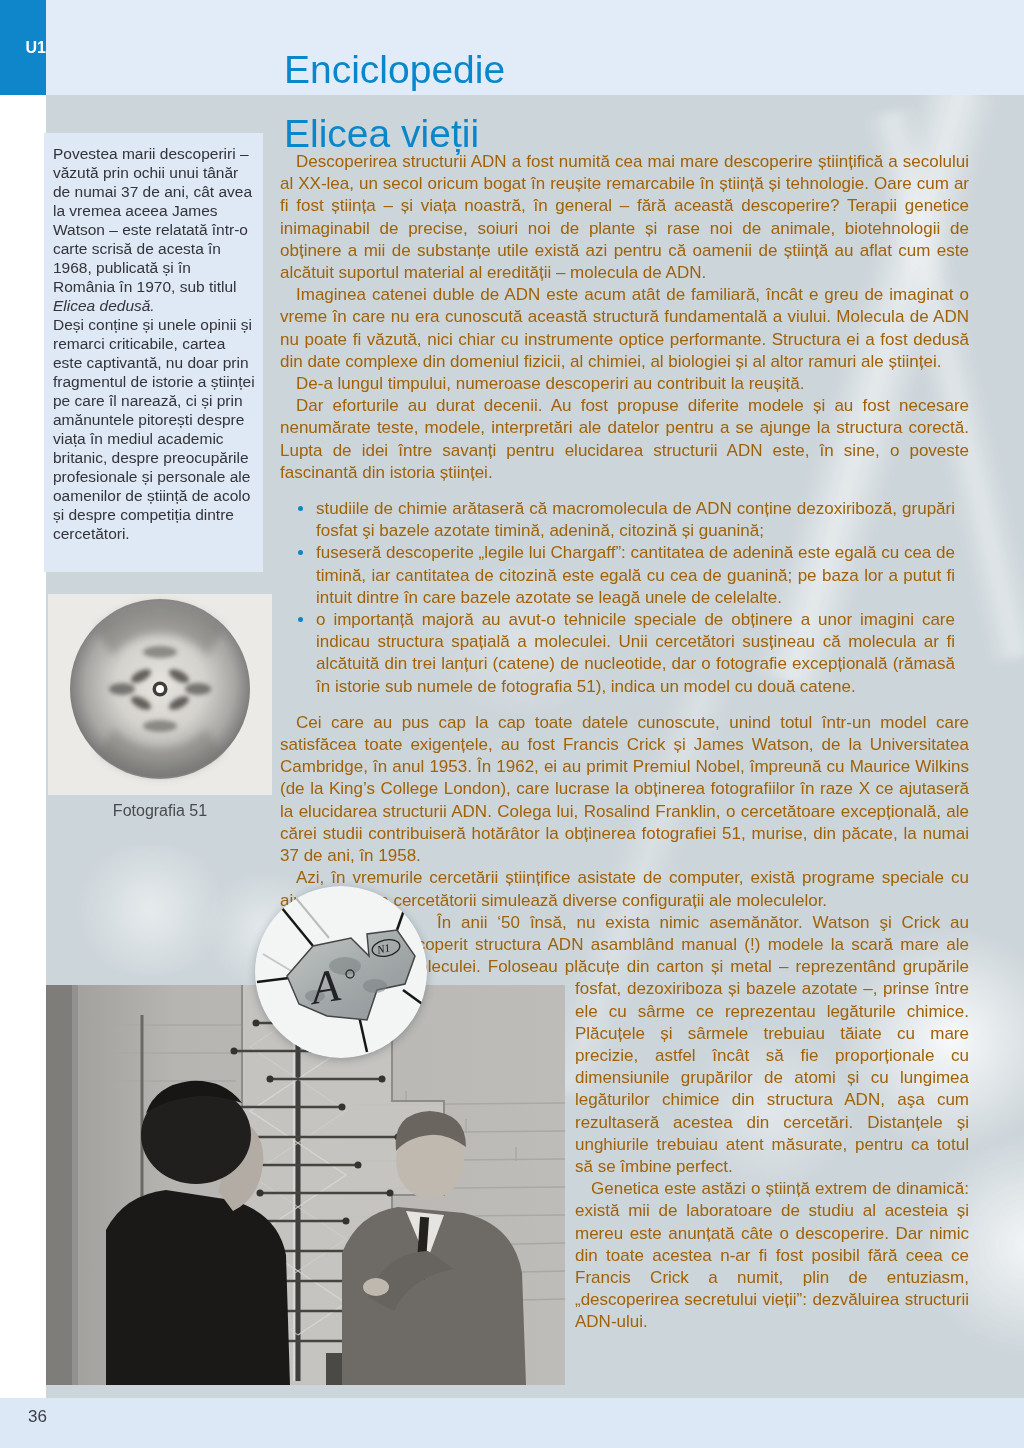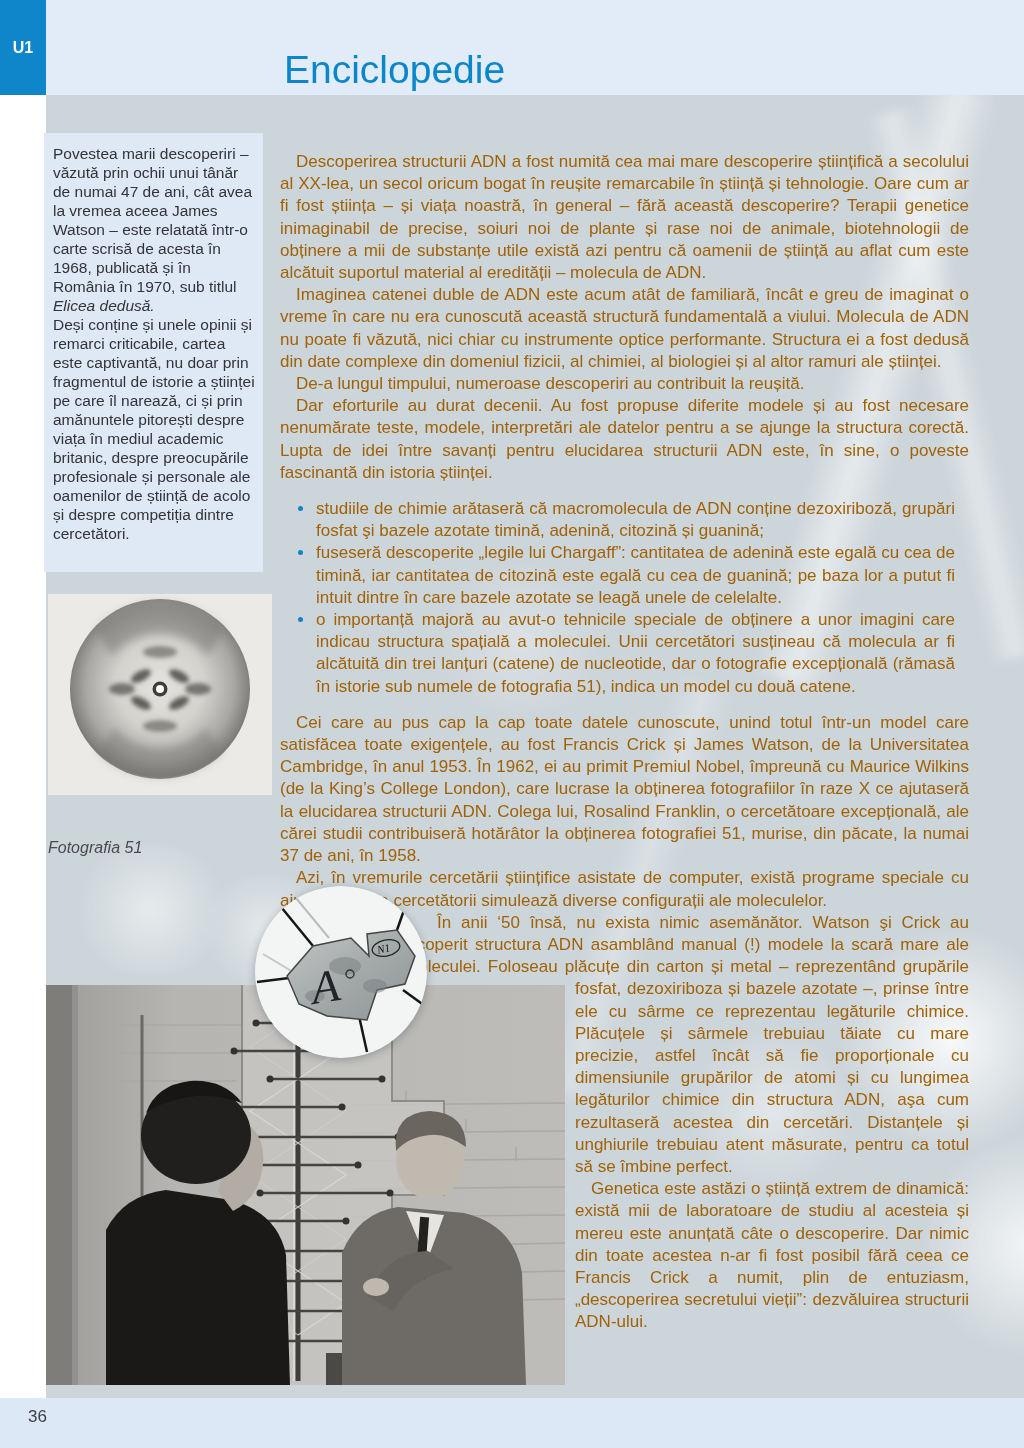--- a/index.html
+++ b/index.html
@@ -2,21 +2,21 @@
 <html><head>
 <meta charset="utf-8">
 <style>
   html,body{margin:0;padding:0;background:#ffffff;}
   .page{position:relative;width:1024px;height:1448px;background:#ffffff;overflow:hidden;
         font-family:"Liberation Sans",sans-serif;}
 
   
   .top-band{position:absolute;left:46px;top:0;width:978px;height:95px;background:#e1ecf8;z-index:1;}
   .unit-tab{position:absolute;left:0;top:0;width:46px;height:95px;background:#0e86c9;color:#ffffff;
-            display:flex;align-items:center;justify-content:center;font-size:16px;font-weight:700;z-index:2;}
+            display:flex;align-items:center;justify-content:flex-end;font-size:16px;font-weight:700;z-index:2;}
   .title-line{position:absolute;left:284px;font-size:39px;font-weight:400;color:#0a86cb;z-index:6;white-space:nowrap;margin-top:12px;}
   .title-1{top:36px;}
   .title-2{top:100px;}
 
   
   .content-area{position:absolute;left:46px;top:95px;width:978px;height:1303px;background:#ccd5da;overflow:hidden;z-index:1;}
 
   
   .wm{position:absolute;pointer-events:none;}
   .wm-stripe{background:linear-gradient(90deg,rgba(255,255,255,0),rgba(255,255,255,.5),rgba(255,255,255,0));
@@ -25,22 +25,22 @@
            filter:blur(2px);}
 
   
   .sidebar{position:absolute;left:44px;top:133px;width:219px;height:439px;background:#dfe9f5;
            box-sizing:border-box;padding:11px 8px 10px 9px;font-size:15.5px;line-height:19px;
            color:#33333a;z-index:4;}
   .sidebar em{font-style:italic;}
 
   
   .photo51{position:absolute;left:48px;top:594px;width:224px;height:201px;margin:0;z-index:4;}
-  .photo51-caption{position:absolute;left:48px;top:839px;width:224px;text-align:left;
-                   font-size:16px;color:#4a4a4c;z-index:4;font-style:italic;}
+  .photo51-caption{position:absolute;left:48px;top:802px;width:224px;text-align:center;
+                   font-size:16px;color:#4a4a4c;z-index:4;}
 
   
   .flow{position:absolute;left:280px;top:151px;width:689px;font-size:17px;line-height:22.2px;
         color:#a16207;text-align:justify;z-index:4;}
   .flow p{margin:0;text-indent:16px;}
   .flow ul{margin:14px;padding:0 0 0 21px;list-style:disc;}
   .flow li{margin:0;padding-left:1px;}
   .flow li::marker{color:#0d85c8;}
   .wrap-spacer{float:left;width:295px;height:505px;shape-margin:5px;
      shape-outside:polygon(0 0,136px 0,100px 22px,102px 50px,126px 76px,295px 80px,295px 505px,0 505px);}
@@ -57,36 +57,37 @@
 </head>
 <body>
 
 <div class="page">
 
   <div class="top-band"></div>
   <div class="unit-tab">
     <span>U1</span>
   </div>
   <div class="title-line title-1">Enciclopedie</div>
+  <div class="title-line title-2">Elicea vieții</div>
 
   <div class="content-area">
 
     <div class="wm wm-stripe" style="left:790px;top:-20px;width:80px;height:620px;transform:rotate(16deg);"></div>
     <div class="wm wm-stripe" style="left:880px;top:10px;width:55px;height:560px;transform:rotate(-13deg);opacity:.8;"></div>
     <div class="wm wm-stripe" style="left:560px;top:580px;width:60px;height:430px;transform:rotate(19deg);opacity:.55;"></div>
     <div class="wm wm-blob" style="left:790px;top:830px;width:230px;height:230px;"></div>
     <div class="wm wm-blob" style="left:880px;top:1030px;width:210px;height:240px;opacity:.9;"></div>
     <div class="wm wm-blob" style="left:640px;top:930px;width:170px;height:170px;opacity:.5;"></div>
     <div class="wm wm-blob" style="left:20px;top:750px;width:170px;height:130px;opacity:.6;"></div>
     <div class="wm wm-blob" style="left:150px;top:780px;width:140px;height:110px;opacity:.55;"></div>
     <div class="wm wm-blob" style="left:380px;top:470px;width:190px;height:150px;opacity:.35;"></div>
   </div>
 
   <aside class="sidebar">
-    <span>Povestea marii descoperiri – văzută prin ochii unui tânăr de numai 47 de ani, cât avea la vremea aceea James Watson – este relatată într-o carte scrisă de acesta în 1968, publicată și în România în 1970, sub titlul</span>
+    <span>Povestea marii descoperiri – văzută prin ochii unui tânăr de numai 37 de ani, cât avea la vremea aceea James Watson – este relatată într-o carte scrisă de acesta în 1968, publicată și în România în 1970, sub titlul</span>
     <em>Elicea dedusă.</em>
     <div>Deși conține și unele opinii și remarci criticabile, cartea este captivantă, nu doar prin fragmentul de istorie a științei pe care îl narează, ci și prin amănuntele pitorești despre viața în mediul academic britanic, despre preocupările profesionale și personale ale oamenilor de știință de acolo și despre competiția dintre cercetători.</div>
   </aside>
 
   <figure class="photo51">
     <svg width="224" height="201" viewBox="0 0 224 201">
       <defs>
         <radialGradient id="p51" cx="0.5" cy="0.48" r="0.55">
           <stop offset="0" stop-color="#e5e3de"></stop>
           <stop offset="0.45" stop-color="#d4d2cd"></stop>

